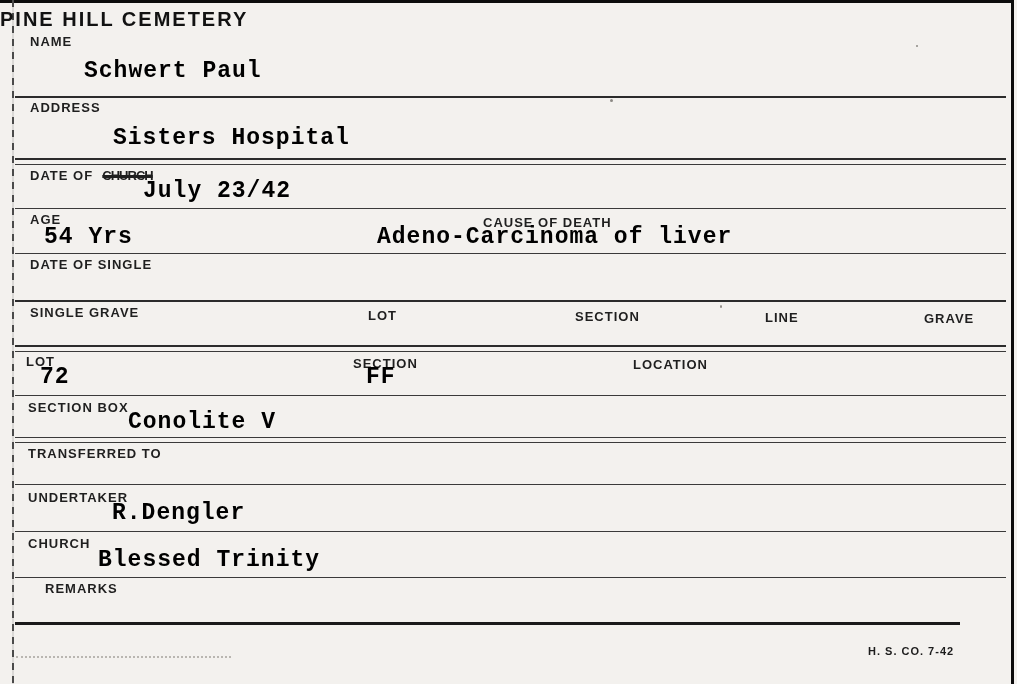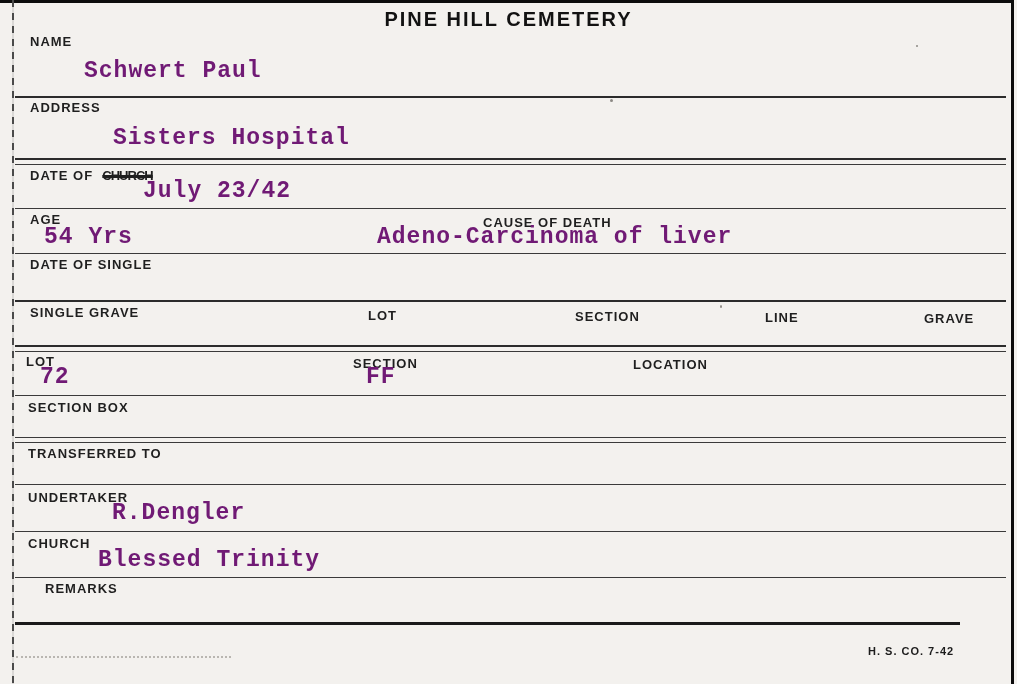--- a/index.html
+++ b/index.html
@@ -21,24 +21,24 @@
   .rule.thick{height:3px;background:#1a1a1a;width:945px;}
   
   .lbl{
     position:absolute;font-size:13px;font-weight:bold;letter-spacing:1px;
     color:#1f1f1f;white-space:nowrap;
   }
   .struck{text-decoration:line-through;text-decoration-thickness:2.5px;letter-spacing:-1px;}
   
   .typed{
     position:absolute;font-family:"Liberation Mono","DejaVu Sans Mono",monospace;
-    font-size:23px;font-weight:600;color:#701a75;white-space:nowrap;letter-spacing:1px;
+    font-size:23px;font-weight:600;color:#000000;white-space:nowrap;letter-spacing:1px;
   }
   .title{
-    position:absolute;left:0;top:8px;width:1017px;text-align:center;
+    position:absolute;left:0;top:8px;width:1017px;
     font-size:20px;font-weight:bold;letter-spacing:2px;color:#121212;
   }
   .footer-title{
     position:absolute;left:0;top:638px;width:1017px;text-align:center;
     font-size:17px;font-weight:bold;letter-spacing:3px;word-spacing:10px;color:#1c1c1c;
   }
   .form-code{
     position:absolute;left:868px;top:645px;font-size:11px;font-weight:bold;
     letter-spacing:1px;color:#1c1c1c;
   }
@@ -93,20 +93,21 @@
   <div class="rule thin" style="top:351px"></div>
 
   <div class="lbl" style="left:26px;top:354px">LOT</div>
   <div class="typed" style="left:40px;top:364px">72</div>
   <div class="lbl" style="left:353px;top:356px">SECTION</div>
   <div class="typed" style="left:366px;top:364px">FF</div>
   <div class="lbl" style="left:633px;top:357px">LOCATION</div>
   <div class="rule thin" style="top:395px"></div>
 
   <div class="lbl" style="left:28px;top:400px">SECTION BOX</div>
+  <div class="typed" style="left:128px;top:409px">Conolite V</div>
   <div class="rule thin" style="top:437px"></div>
   <div class="rule thin" style="top:442px"></div>
 
   <div class="lbl" style="left:28px;top:446px">TRANSFERRED TO</div>
   <div class="typed" style="left:128px;top:455px"></div>
   <div class="rule thin" style="top:484px"></div>
 
   <div class="lbl" style="left:28px;top:490px">UNDERTAKER</div>
   <div class="typed" style="left:112px;top:500px">R.Dengler</div>
   <div class="rule thin" style="top:531px"></div>

